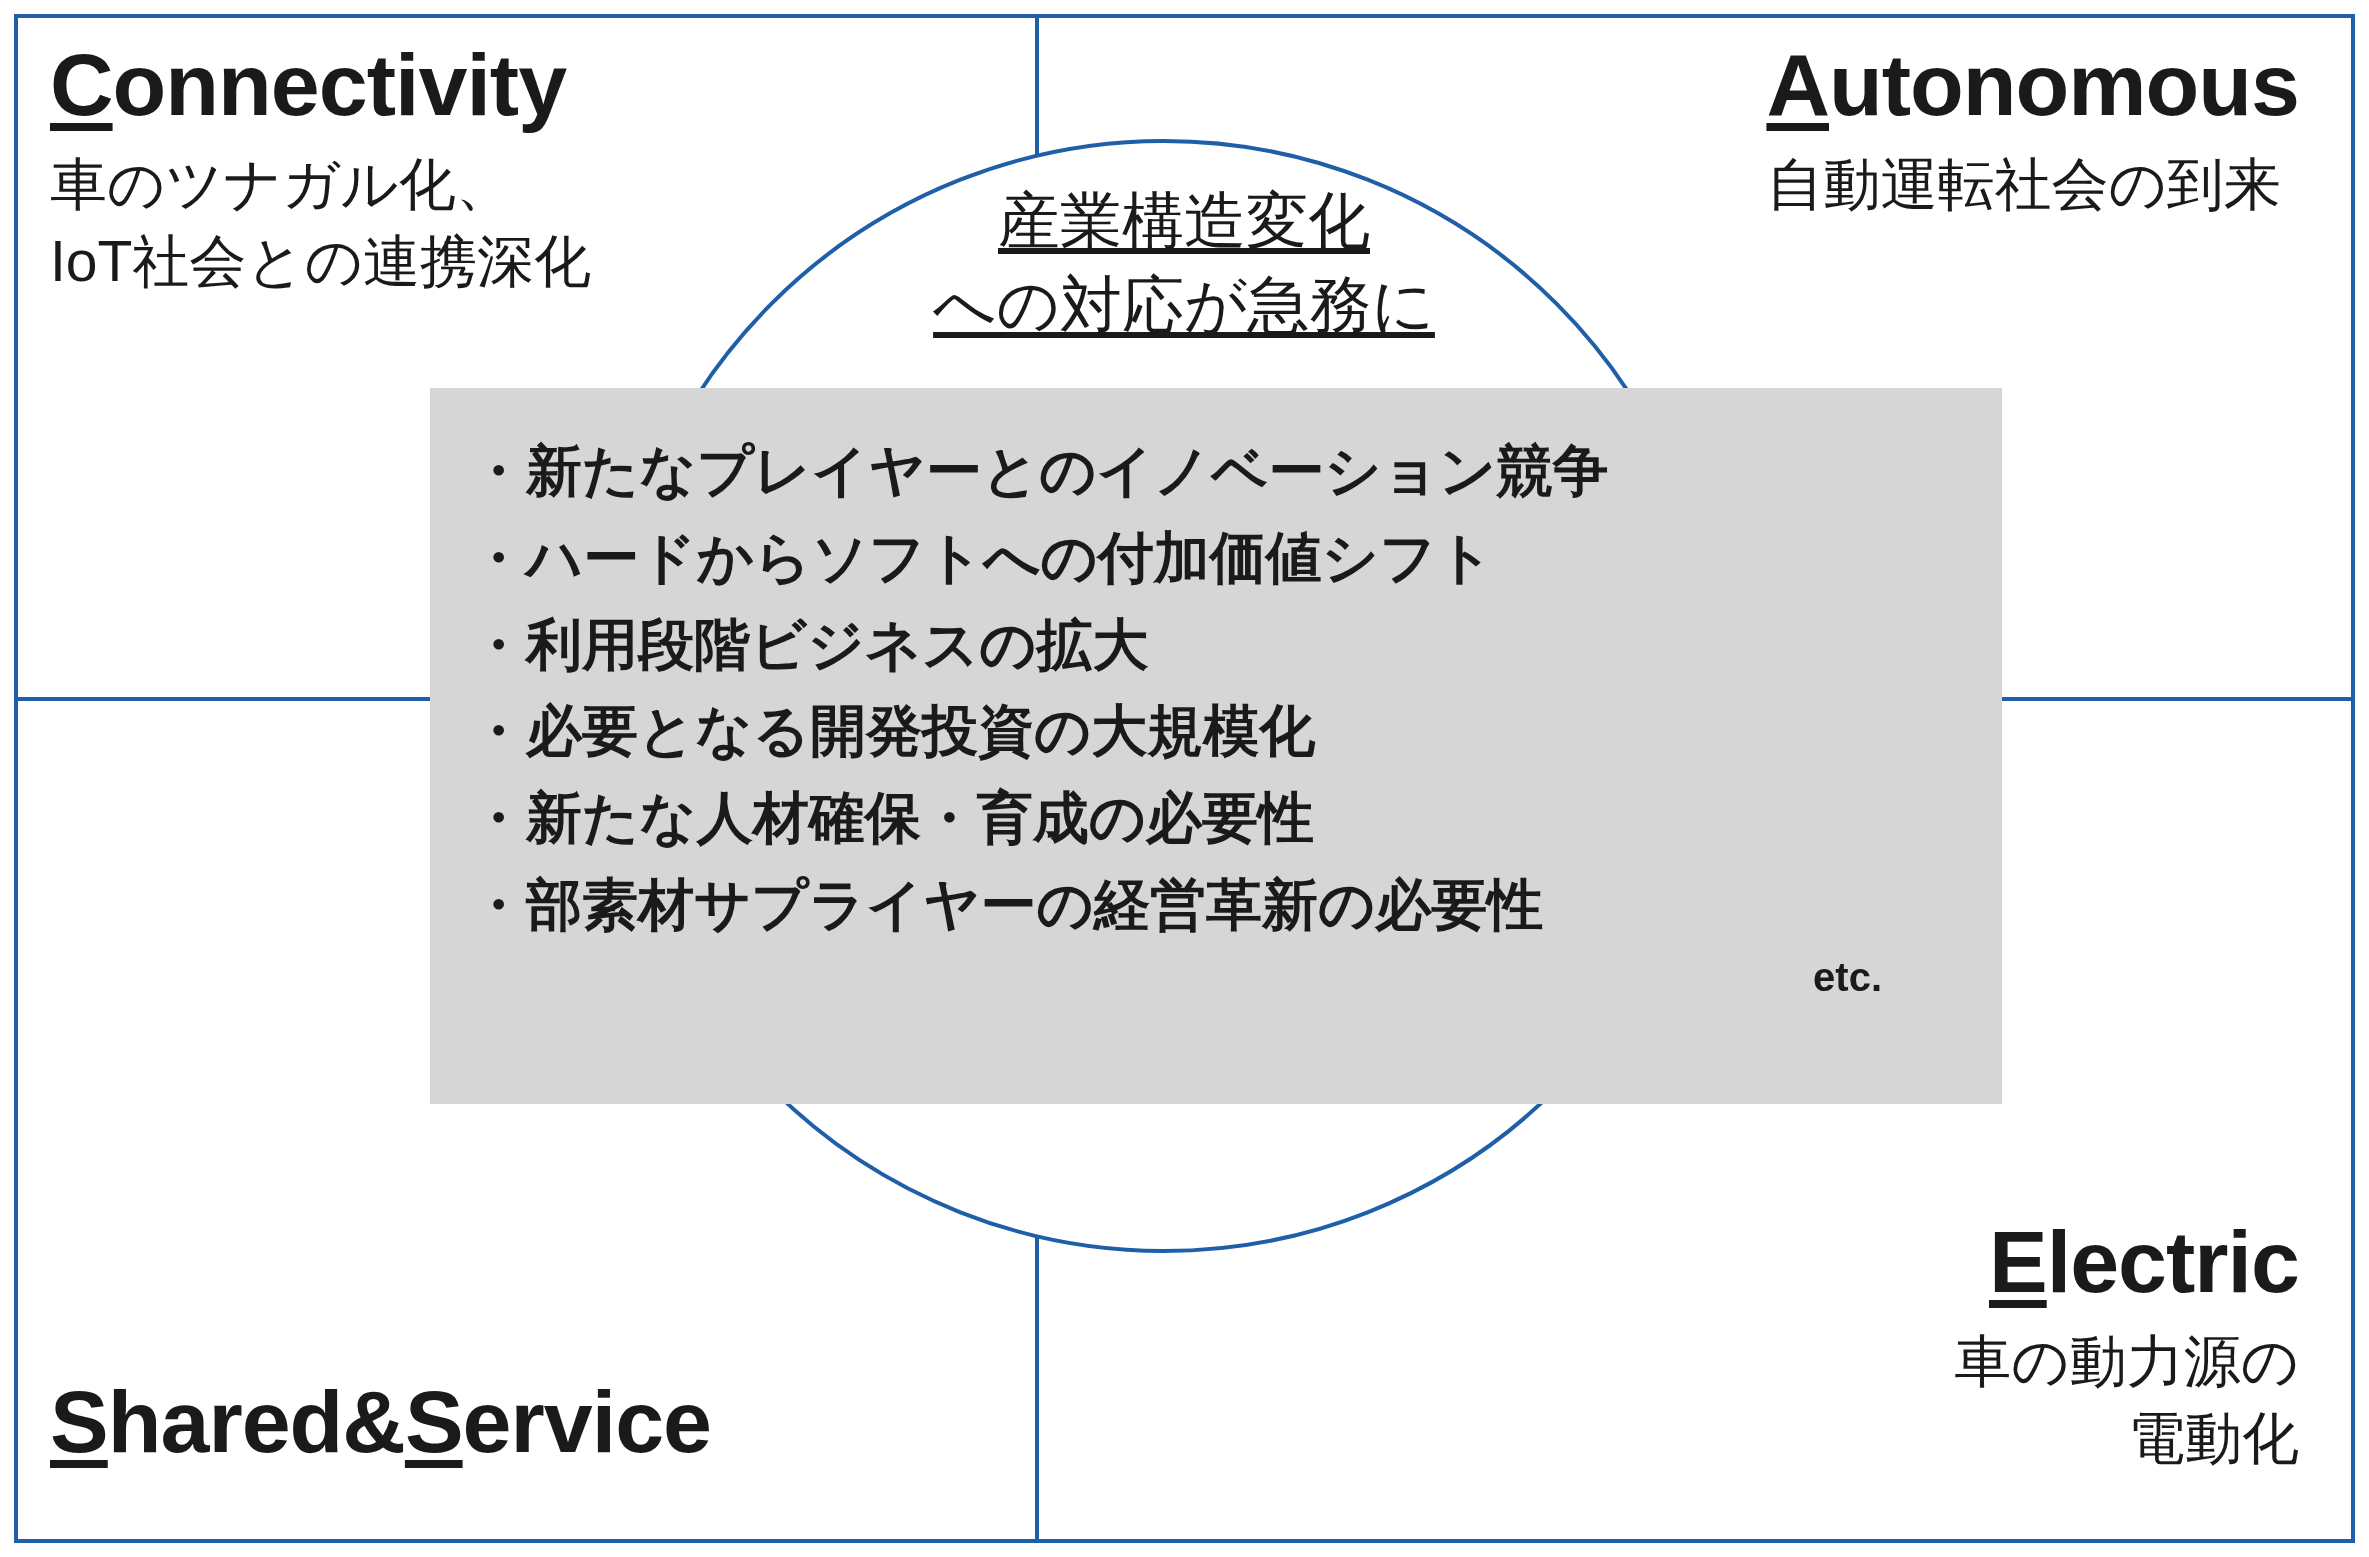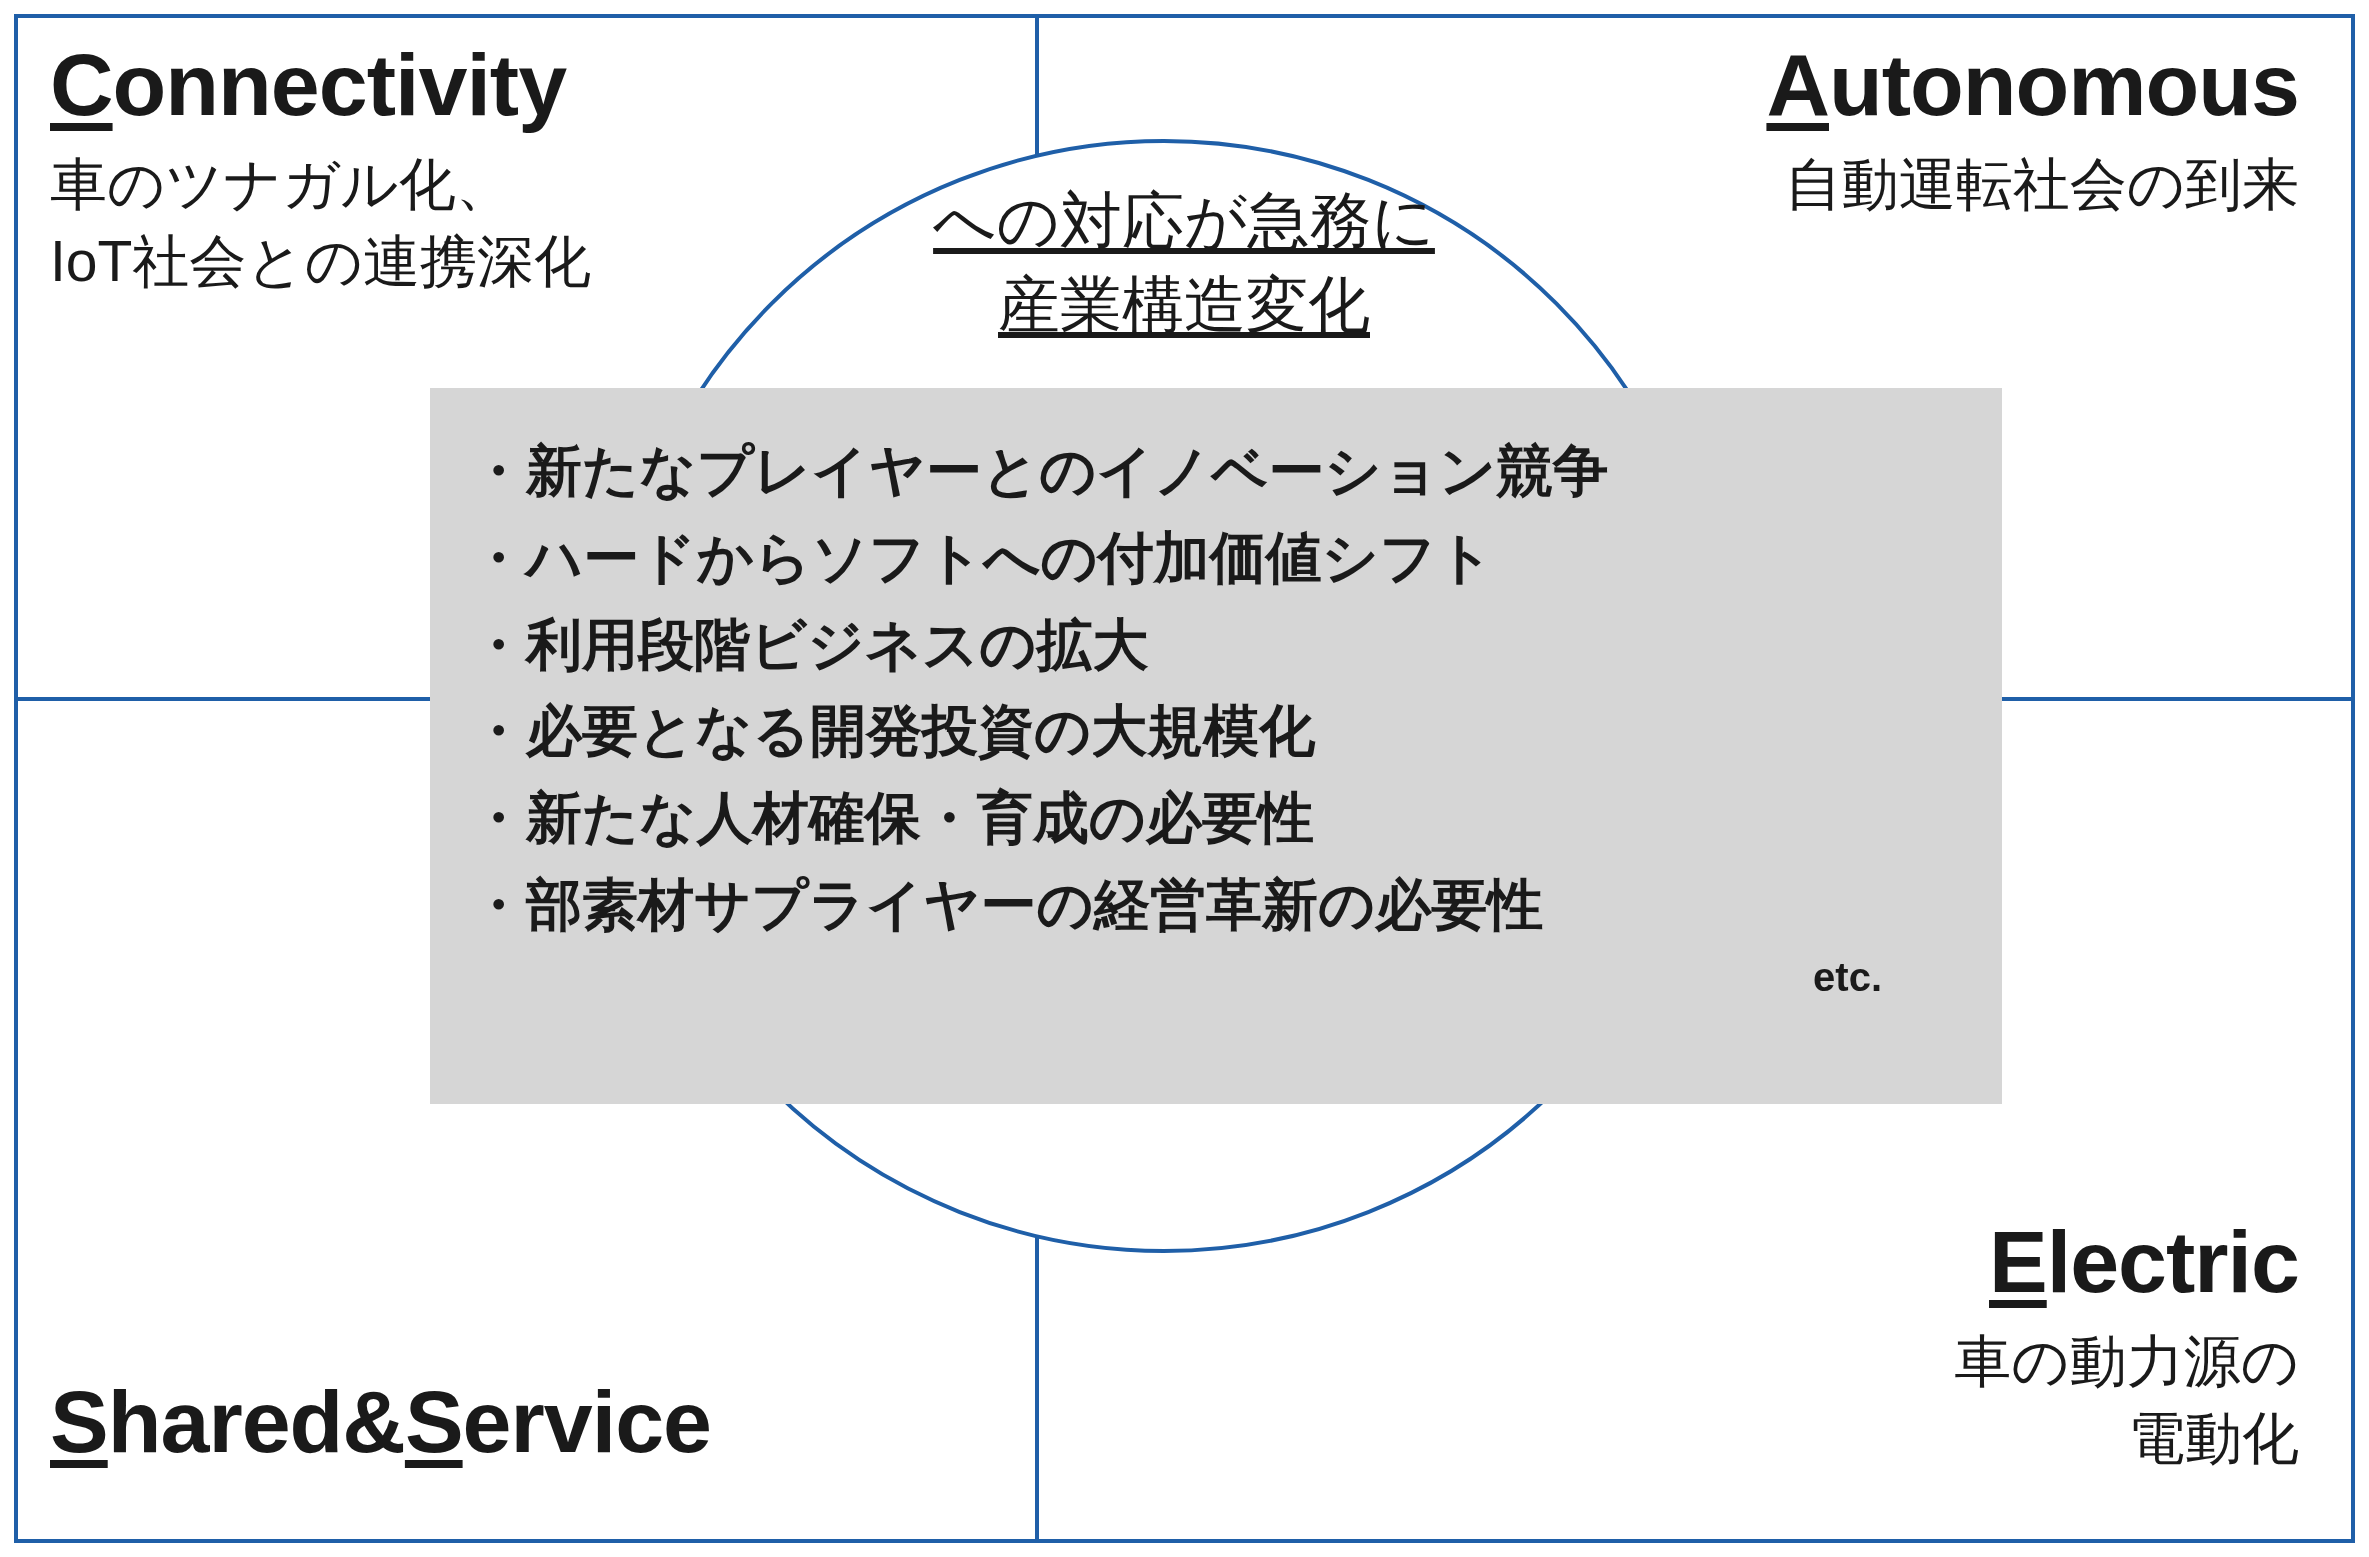--- a/index.html
+++ b/index.html
@@ -64,21 +64,21 @@
     letter-spacing: -1px;
   }
   .quad .title .u { text-decoration: underline; text-underline-offset: 8px; }
   .quad .desc {
     font-size: 57px;
     font-weight: 400;
     margin-top: 6px;
     line-height: 1.35;
   }
   .quad.tl { left: 50px; top: 30px; }
-  .quad.tr { right: 70px; top: 30px; text-align: right; }
+  .quad.tr { right: 70px; top: 30px; text-align: left; }
   .quad.bl { left: 50px; bottom: 80px; }
   .quad.br { right: 70px; bottom: 80px; text-align: right; }
 
   
   .center-heading {
     position: absolute;
     width: 896px;
     left: 736px;
     top: 179px;
     text-align: center;
@@ -155,22 +155,22 @@
     <div class="title">
       <span class="u">E</span><span>lectric</span>
     </div>
     <div class="desc">
       <span>車の動力源の</span><br>
       <span>電動化</span>
     </div>
   </div>
 
   <div class="center-heading">
+    <div>産業構造変化</div>
     <div>への対応が急務に</div>
-    <div>産業構造変化</div>
   </div>
 
   <div class="center-box">
     <ul class="center-list">
       <li>新たなプレイヤーとのイノベーション競争</li>
       <li>ハードからソフトへの付加価値シフト</li>
       <li>利用段階ビジネスの拡大</li>
       <li>必要となる開発投資の大規模化</li>
       <li>新たな人材確保・育成の必要性</li>
       <li>部素材サプライヤーの経営革新の必要性</li>

